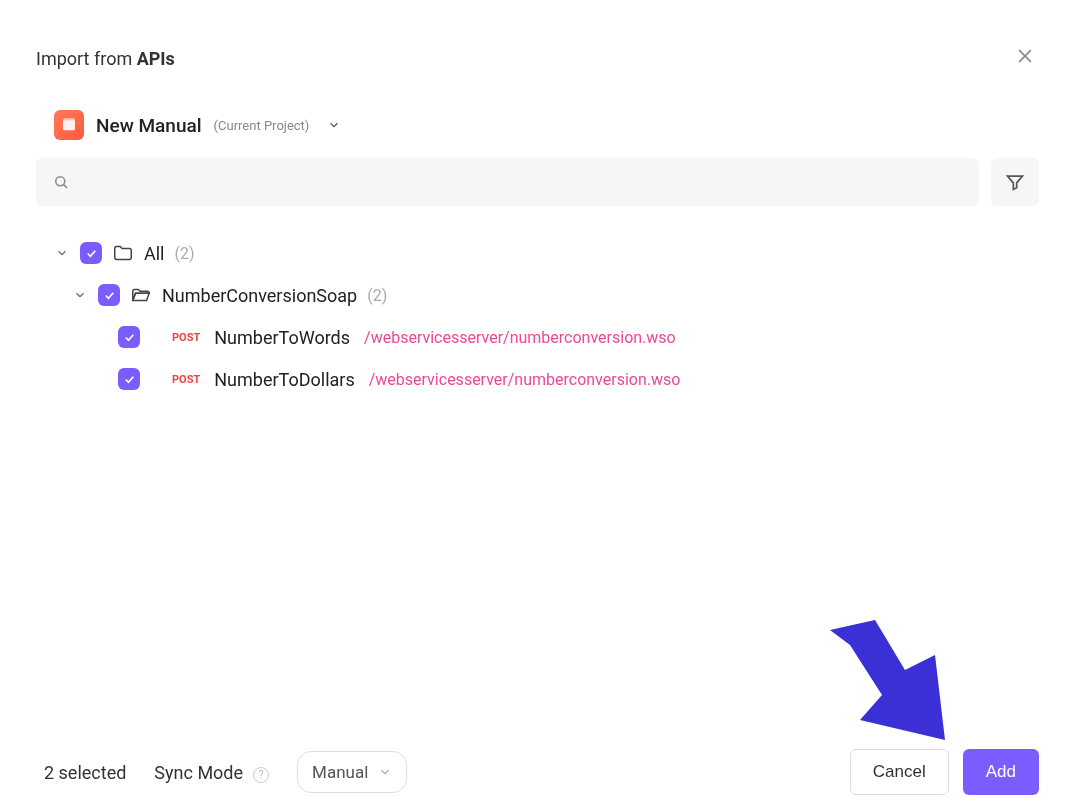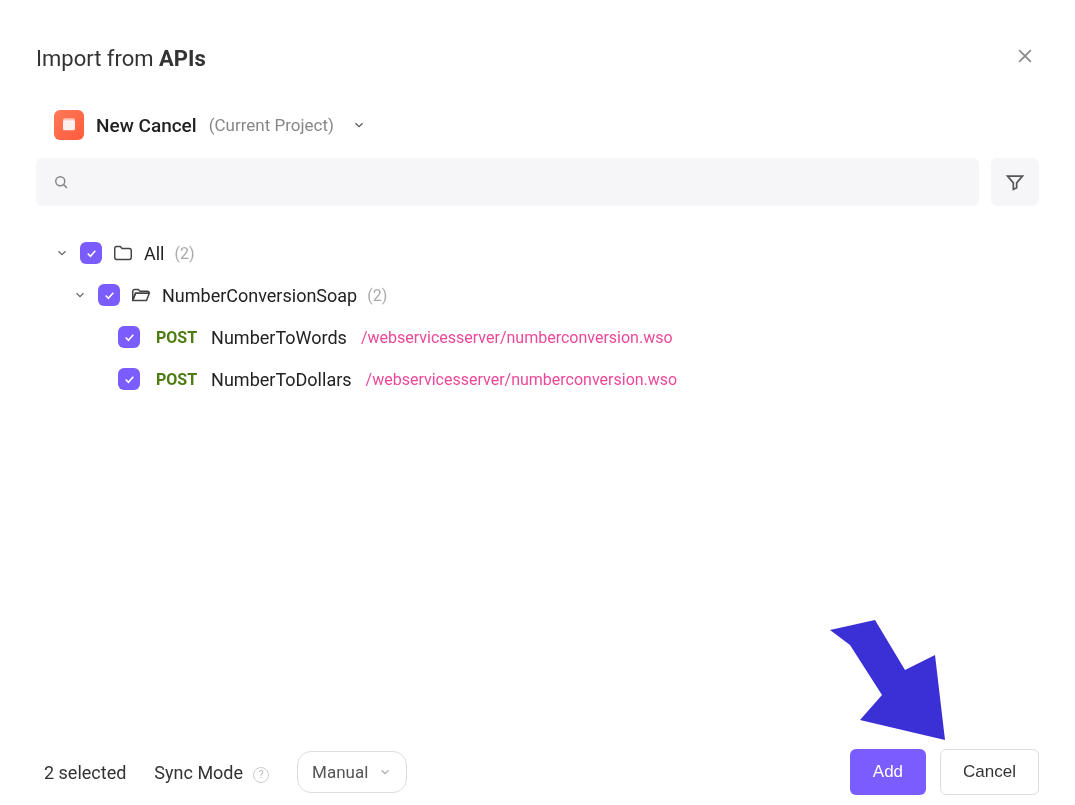--- a/index.html
+++ b/index.html
@@ -10,21 +10,21 @@
     height: 805px;
     position: relative;
     color: #333;
   }
   .header {
     display: flex;
     justify-content: space-between;
     align-items: center;
     padding: 40px 36px 20px 36px;
   }
-  .title { font-size: 22px; font-weight: 400; color: #333; }
+  .title { font-size: 18px; font-weight: 400; color: #333; }
   .title .bold { font-weight: 700; }
   .close-btn {
     font-size: 24px;
     color: #888;
     cursor: pointer;
     padding: 4px;
   }
   .project-row {
     display: flex;
     align-items: center;
@@ -32,21 +32,21 @@
     padding: 14px 36px 14px 54px;
   }
   .project-icon {
     width: 30px; height: 30px;
     background: linear-gradient(135deg,#ff7a59,#ff5a3c);
     border-radius: 6px;
     display:flex; align-items:center; justify-content:center;
   }
   .project-icon svg { width:18px; height:18px; }
   .project-name { font-size: 19px; color: #222; font-weight: 500; }
-  .project-current { font-size: 17px; color: #888; font-weight: 400; }
+  .project-current { font-size: 13px; color: #888; font-weight: 400; }
   .chevron-down { color:#555; margin-left:6px; display:inline-flex; }
   .search-row {
     display:flex;
     gap:12px;
     padding: 4px 36px 18px 36px;
   }
   .search-box {
     flex:1;
     background:#f6f6f8;
     border-radius:6px;
@@ -88,24 +88,24 @@
     display:inline-flex; align-items:center; justify-content:center;
     cursor:pointer;
     flex-shrink:0;
   }
   .checkbox svg { width:13px; height:13px; stroke:#fff; stroke-width:3; fill:none; }
   .folder-icon { display:inline-flex; color:#444; }
   .folder-icon svg { width:22px; height:22px; stroke:#444; fill:none; stroke-width:1.6; }
   .tree-label { color:#222; }
   .tree-count { color:#aaa; font-size:16px; }
   .method-badge {
-    color:#4d7c0f;
+    color:#ef4444;
     font-weight:700;
-    font-size:16px;
-    margin-left:6px;
+    font-size:11px;
+    margin-left:22px;
     margin-right:4px;
   }
   .api-name { color:#222; font-weight:400; }
   .api-path { color:#ec4899; font-size:16px; margin-left:4px; }
   .footer {
     position:absolute;
     bottom:0; left:8px; right:0;
     padding: 0 36px 10px 36px;
     display:flex;
     align-items:center;
@@ -157,21 +157,21 @@
   </div>
 </div>
 
 <div class="project-row">
   <span class="project-icon">
     <svg viewBox="0 0 24 24">
         <rect x="4" y="6" width="16" height="13" rx="2" fill="#fff" opacity="0.9"></rect>
         <rect x="4" y="3" width="16" height="5" rx="2" fill="#fff" opacity="0.6"></rect>
       </svg>
   </span>
-  <span class="project-name">New Cancel</span>
+  <span class="project-name">New Manual</span>
     <span class="project-current">(Current Project)</span>
   <span class="chevron-down">
     <svg viewBox="0 0 24 24" width="14" height="14" fill="none" stroke="#555" stroke-width="2">
         <polyline points="6 9 12 15 18 9"></polyline>
       </svg>
   </span>
 </div>
 
 <div class="search-row">
   <div class="search-box">
@@ -268,16 +268,16 @@
     <div class="select-box">
       <span>Manual</span>
       <span class="chev">
         <svg viewBox="0 0 24 24" width="14" height="14" fill="none" stroke="#aaa" stroke-width="2">
             <polyline points="6 9 12 15 18 9"></polyline>
           </svg>
       </span>
     </div>
   </div>
   <div class="footer-right">
+    <button class="btn btn-cancel">Cancel</button>
     <button class="btn btn-add">Add</button>
-    <button class="btn btn-cancel">Cancel</button>
   </div>
 </div>
 
 </body></html>

